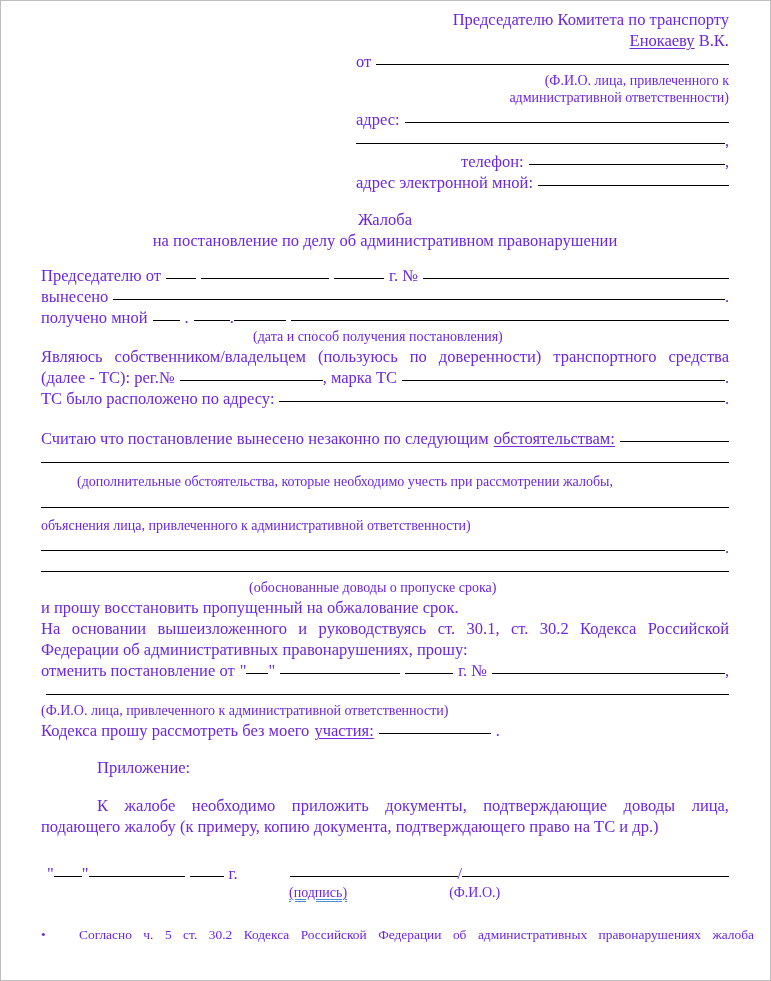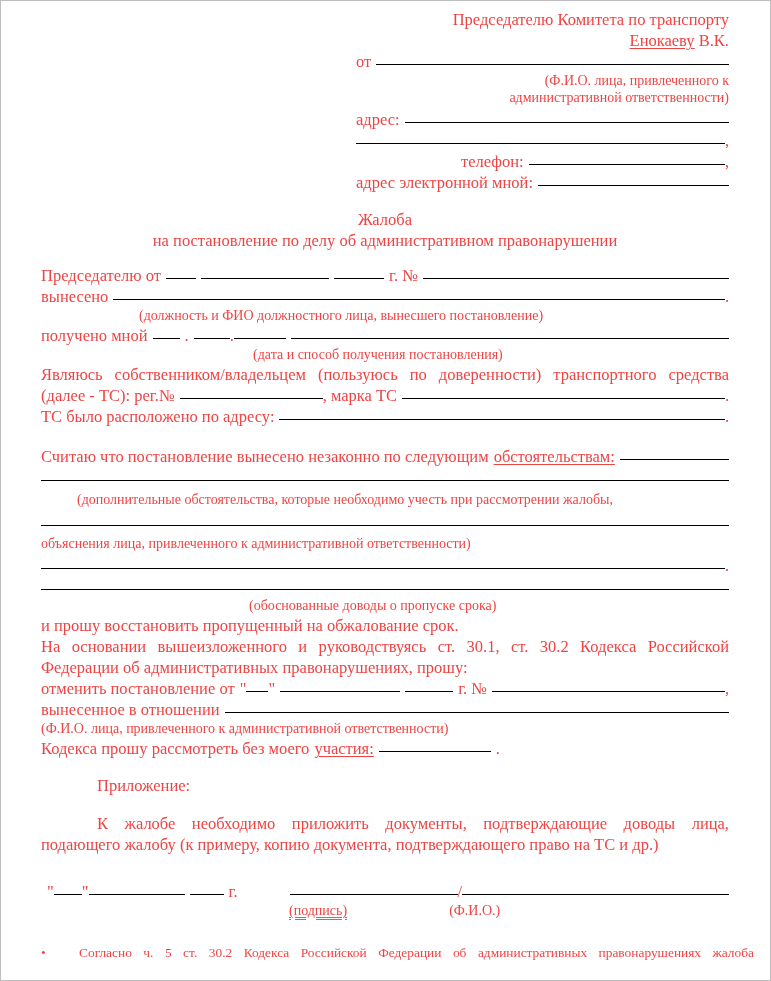--- a/index.html
+++ b/index.html
@@ -1,20 +1,20 @@
 <!DOCTYPE html>
 <html><head>
 <meta charset="utf-8">
 <style>
   html,body{margin:0;padding:0;background:#e9e9e9;}
   .page{
     width:771px;height:981px;box-sizing:border-box;
     background:#fff;border:1px solid #bdbdbd;
     font-family:"Liberation Serif","DejaVu Serif",serif;
-    font-size:16.5px;color:#ef4444;
+    font-size:16.5px;color:#6d28d9;
     padding:8px 41px 0 40px;overflow:hidden;
   }
   .row{display:flex;align-items:center;line-height:21px;height:21px;white-space:pre;}
   .row.sm{font-size:14px;line-height:18px;height:18px;}
   .txt{flex:0 0 auto;}
   .b{flex:0 0 auto;border-bottom:1px solid #000;height:1px;position:relative;top:2px;}
   .fill{flex:1 1 auto;border-bottom:1px solid #000;height:1px;position:relative;top:2px;}
   .sp{flex:0 0 auto;height:1px;}
   .ml{margin-left:5px;}
   .right{text-align:right;line-height:21px;height:21px;}
@@ -51,21 +51,20 @@
   <div style="height:16px"></div>
 
   <div class="center">Жалоба</div>
   <div class="center">на постановление по делу об административном правонарушении</div>
 
   <div style="height:14px"></div>
 
   <div class="row"><span class="txt">Председателю от</span><span class="b ml" style="width:30px"></span><span class="b ml" style="width:128px"></span><span class="b ml" style="width:50px"></span><span class="txt ml">г. №</span><span class="fill ml"></span></div>
 
   <div class="row"><span class="txt">вынесено</span><span class="fill ml"></span><span class="txt">.</span></div>
-  <div class="row sm" style="padding-left:98px"><span class="txt">(должность и ФИО должностного лица, вынесшего постановление)</span></div>
 
   <div class="row"><span class="txt">получено мной</span><span class="b ml" style="width:27px"></span><span class="txt ml">.</span><span class="b ml" style="width:36px"></span><span class="txt">.</span><span class="b" style="width:52px"></span><span class="fill ml"></span></div>
   <div class="row sm" style="padding-left:212px"><span class="txt">(дата и способ получения постановления)</span></div>
 
   <div class="just">Являюсь собственником/владельцем (пользуюсь по доверенности) транспортного средства</div>
   <div class="row"><span class="txt">(далее - ТС): рег.№</span><span class="b ml" style="width:143px"></span><span class="txt">, марка ТС</span><span class="fill ml"></span><span class="txt">.</span></div>
   <div class="row"><span class="txt">ТС было расположено по адресу:</span><span class="fill ml"></span><span class="txt">.</span></div>
 
   <div style="height:19px"></div>
 
@@ -76,21 +75,21 @@
   <div class="row sm" style="height:22px"><span class="txt">объяснения лица, привлеченного к административной ответственности)</span></div>
   <div class="row"><span class="fill"></span><span class="txt">.</span></div>
 
   <div class="row"><span class="fill"></span></div>
   <div class="row sm" style="padding-left:208px"><span class="txt">(обоснованные доводы о пропуске срока)</span></div>
   <div class="row"><span class="txt">и прошу восстановить пропущенный на обжалование срок.</span></div>
   <div class="just">На основании вышеизложенного и руководствуясь ст. 30.1, ст. 30.2 Кодекса Российской</div>
   <div class="row"><span class="txt">Федерации об административных правонарушениях, прошу:</span></div>
 
   <div class="row"><span class="txt">отменить постановление от</span><span class="txt ml">"</span><span class="b" style="width:22px"></span><span class="txt">"</span><span class="b ml" style="width:120px"></span><span class="b ml" style="width:48px"></span><span class="txt ml">г. №</span><span class="fill ml"></span><span class="txt">,</span></div>
-  <div class="row"><span class="txt">вынесенное в отношении</span><span class="fill ml"></span></div>
+  <div class="row"><span class="fill ml"></span></div>
   <div class="row sm"><span class="txt">(Ф.И.О. лица, привлеченного к административной ответственности)</span></div>
   <div class="row"><span class="txt">Кодекса прошу рассмотреть без моего</span><span class="txt ml blue-wavy">участия:</span><span class="b ml" style="width:112px"></span><span class="txt ml">.</span></div>
 
   <div style="height:16px"></div>
   <div class="row" style="padding-left:56px"><span class="txt">Приложение:</span></div>
   <div style="height:17px"></div>
   <div class="just" style="text-indent:56px">К жалобе необходимо приложить документы, подтверждающие доводы лица,</div>
   <div class="row"><span class="txt">подающего жалобу (к примеру, копию документа, подтверждающего право на ТС и др.)</span></div>
 
   <div style="height:26px"></div>

